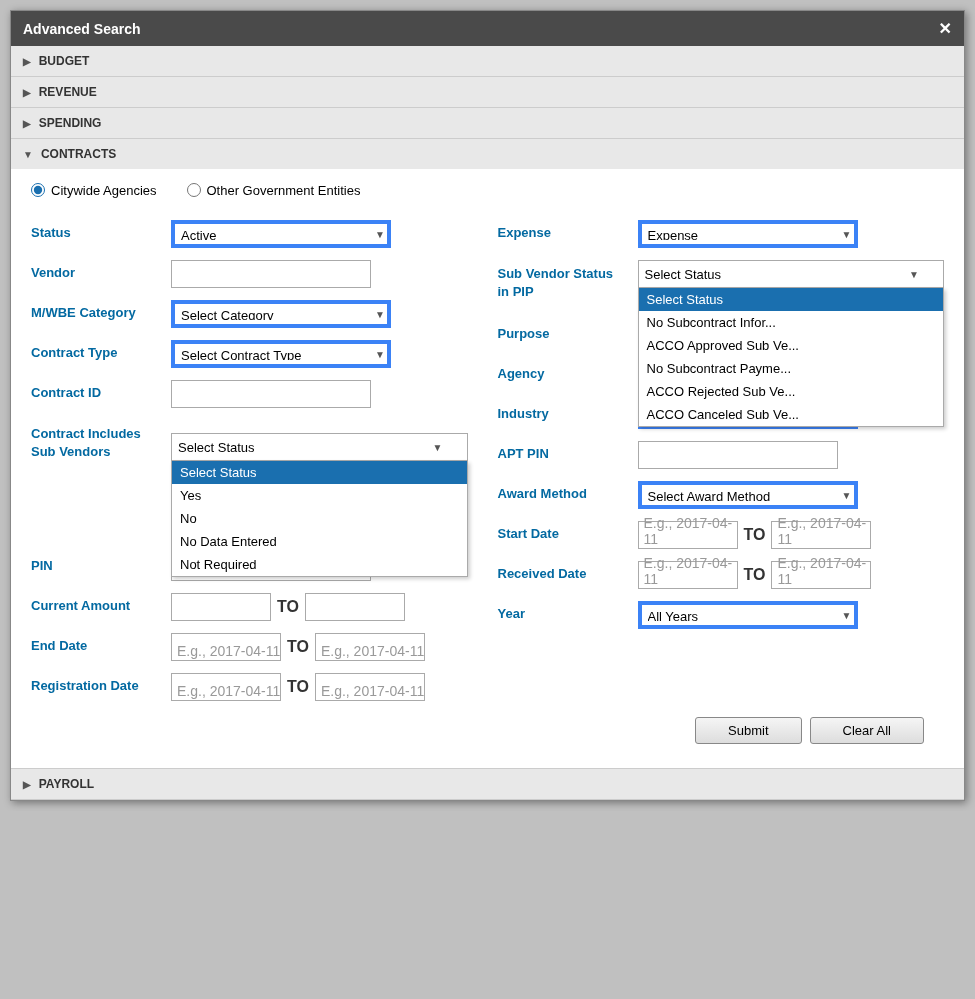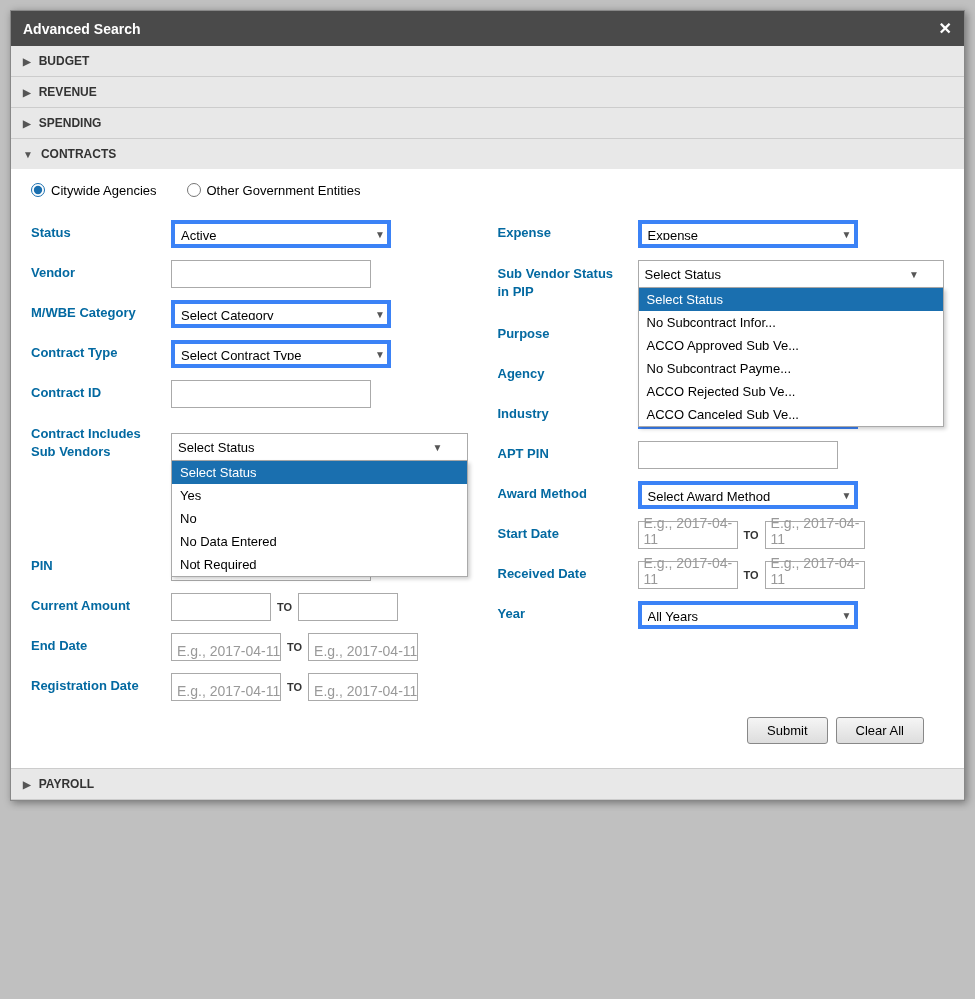--- a/index.html
+++ b/index.html
@@ -163,21 +163,21 @@
     }
     .date-placeholder {
       position: absolute;
       bottom: 2px;
       left: 6px;
       font-size: 14px;
       color: #999;
       pointer-events: none;
     }
     .to-label {
-      font-size: 11px;
+      font-size: 16px;
       color: #333;
       font-weight: bold;
     }
     .amount-range {
       display: flex;
       align-items: center;
       gap: 6px;
     }
     .amount-range input {
       width: 110px;
@@ -234,21 +234,21 @@
     .contract-sub-vendor-container {
       position: relative;
     }
     .footer-buttons {
       display: flex;
       justify-content: flex-end;
       gap: 8px;
       padding: 10px 20px 14px 20px;
     }
     .btn {
-      padding: 5px 19px;
+      padding: 5px 32px;
       font-size: 13px;
       border: 1px solid #888;
       cursor: pointer;
       background: linear-gradient(to bottom, #f5f5f5, #ddd);
       border-radius: 3px;
     }
     .left-col {
       padding-right: 20px;
     }
     .right-col {

